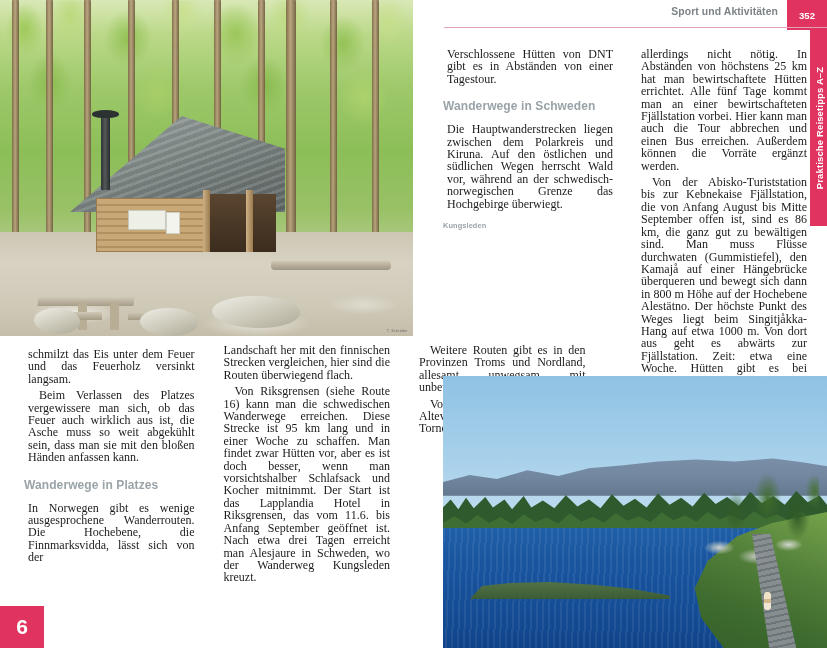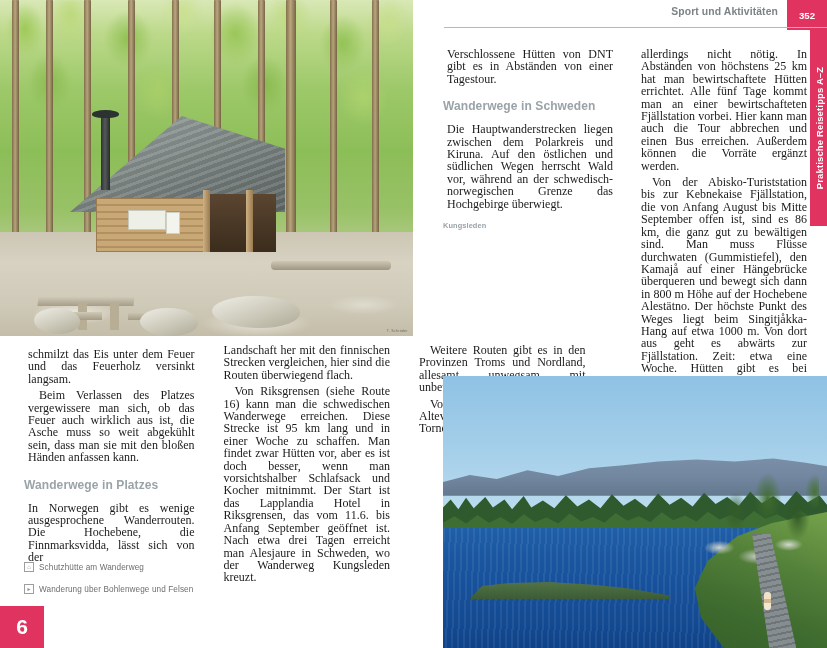--- a/index.html
+++ b/index.html
@@ -279,30 +279,20 @@
     <p>schmilzt das Eis unter dem Feuer und das Feuerholz versinkt langsam.</p>
     <p class="ind">Beim Verlassen des Platzes vergewissere man sich, ob das Feuer auch wirklich aus ist, die Asche muss so weit abgekühlt sein, dass man sie mit den bloßen Händen anfassen kann.</p>
     <h3 class="subhead">Wanderwege in Platzes</h3>
     <p>In Norwegen gibt es wenige ausgesprochene Wanderrouten. Die Hochebene, die Finnmarksvidda, lässt sich von der</p>
     <p>Landschaft her mit den finnischen Strecken vergleichen, hier sind die Routen überwiegend flach.</p>
     <p class="ind">Von Riksgrensen (siehe Route 16) kann man die schwedischen Wanderwege erreichen. Diese Strecke ist 95 km lang und in einer Woche zu schaffen. Man findet zwar Hütten vor, aber es ist doch besser, wenn man vorsichtshalber Schlafsack und Kocher mitnimmt. Der Start ist das Lapplandia Hotel in Riksgrensen, das vom 11.6. bis Anfang September geöffnet ist. Nach etwa drei Tagen erreicht man Alesjaure in Schweden, wo der Wanderweg Kungsleden kreuzt.</p>
     <p class="ind">Weitere Routen gibt es in den Provinzen Troms und Nordland, allesamt unwegsam mit unbewirtschafteten Hütten.</p>
     <p class="ind">Von Skibotndalen nach Altevatn/ Lappjord oder Torneträsk in Schweden.</p>
   </div>
 
-  <div class="captions">
-    <div class="cap">
-      <span class="box">⌂</span>
-      <span class="txt">Schutzhütte am Wanderweg</span>
-    </div>
-    <div class="cap">
-      <span class="box">▸</span>
-      <span class="txt">Wanderung über Bohlenwege und Felsen</span>
-    </div>
-  </div>
 
   <div class="folio">6</div>
 
   <div class="rp-header">Sport und Aktivitäten</div>
   <div class="rp-folio">352</div>
   <div class="rp-rule"></div>
   <div class="thumb-tab">
     <span>Praktische Reisetipps A–Z</span>
   </div>
 

